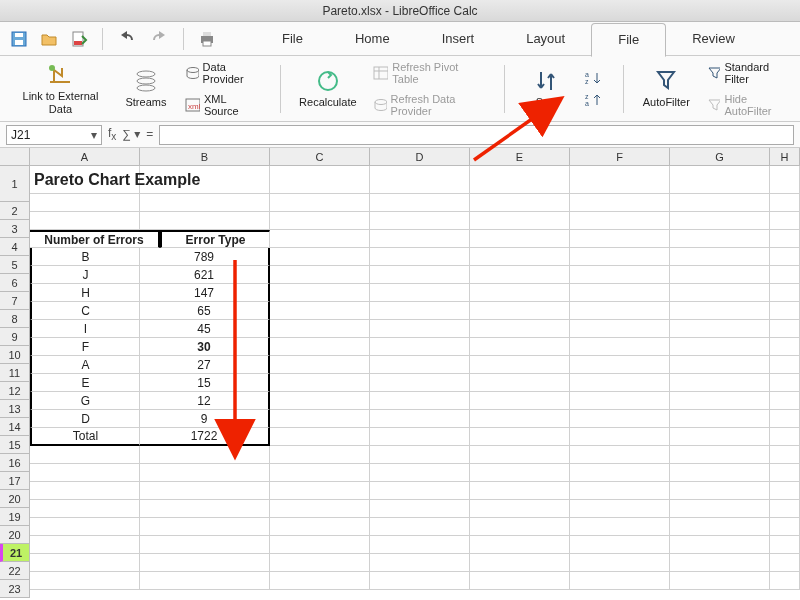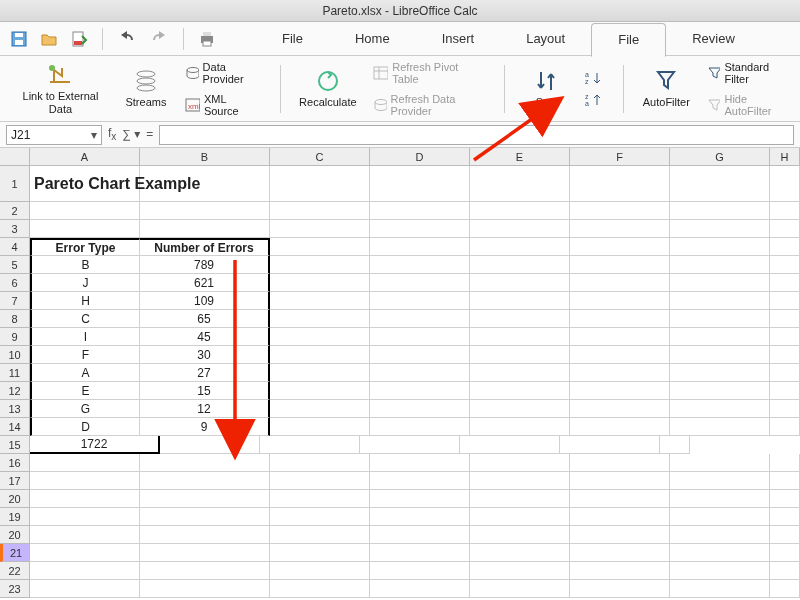--- a/index.html
+++ b/index.html
@@ -30,24 +30,24 @@
   .fx { display:flex; align-items:center; gap:6px; color:#555; }
   .formula-input { flex:1; height:20px; border:1px solid #aaa; background:#fff; padding:0 4px; font-size:12px; }
   
   .sheet-area { position:absolute; top:148px; left:0; right:0; bottom:0; overflow:hidden; }
   .corner { position:absolute; left:0; top:0; width:30px; height:18px; background:#eee; border-right:1px solid #bbb; border-bottom:1px solid #bbb; }
   .colheads { position:absolute; left:30px; top:0; right:0; height:18px; display:flex; }
   .colheads .ch { border-right:1px solid #bbb; border-bottom:1px solid #bbb; background:#eee; display:flex; align-items:center; justify-content:center; font-size:11px; color:#333; }
   .rowheads { position:absolute; left:0; top:18px; width:30px; }
   .rowheads .rh { height:18px; border-right:1px solid #bbb; border-bottom:1px solid #bbb; background:#eee; display:flex; align-items:center; justify-content:center; font-size:11px; color:#333; }
   .rowheads .rh.first { height:36px; }
-  .rowheads .rh.sel { background:#c4b5fd; border-left:3px solid #f97316; }
+  .rowheads .rh.sel { background:#bef264; border-left:3px solid #d946ef;font-weight:bold; }
   .grid { position:absolute; left:30px; top:18px; right:0; bottom:0; }
   .row { display:flex; height:18px; }
-  .row.first { height:36px;border-radius:18px; }
+  .row.first { height:28px;border-radius:18px; }
   .cell { border-right:1px solid #d0d0d0; border-bottom:1px solid #d0d0d0; display:flex; align-items:center; justify-content:center; font-size:12px; background:#fff; padding:0 4px; overflow:hidden; }
   .hdrcell { font-weight:bold; font-size:12px; }
   .titlecell { font-weight:bold; font-size:16px; justify-content:flex-start; }
   .thick-t { border-top:2px solid #000 !important; }
   .thick-b { border-bottom:2px solid #000 !important; }
   .thick-l { border-left:2px solid #000 !important; }
   .thick-r { border-right:2px solid #000 !important; }
   
   .overlay { position:absolute; left:0; top:0; width:800px; height:600px; pointer-events:none; }
 </style>
@@ -297,22 +297,22 @@
         <div class="cell" style="width: 110px;"></div>
         <div class="cell" style="width: 130px;"></div>
         <div class="cell" style="width: 100px;"></div>
         <div class="cell" style="width: 100px;"></div>
         <div class="cell" style="width: 100px;"></div>
         <div class="cell" style="width: 100px;"></div>
         <div class="cell" style="width: 100px;"></div>
         <div class="cell" style="width: 30px;"></div>
       </div>
       <div class="row">
+        <div class="cell hdrcell thick-t thick-r" style="width: 130px; white-space: nowrap;">Number of Errors</div>
         <div class="cell hdrcell thick-t thick-l" style="width: 110px;">Error Type</div>
-        <div class="cell hdrcell thick-t thick-r" style="width: 130px; white-space: nowrap;">Number of Errors</div>
         <div class="cell" style="width: 100px;"></div>
         <div class="cell" style="width: 100px;"></div>
         <div class="cell" style="width: 100px;"></div>
         <div class="cell" style="width: 100px;"></div>
         <div class="cell" style="width: 100px;"></div>
         <div class="cell" style="width: 30px;"></div>
       </div>
       <div class="row">
         <div class="cell thick-l" style="width: 110px;">B</div>
         <div class="cell thick-r" style="width: 130px;">789</div>
@@ -328,21 +328,21 @@
         <div class="cell thick-r" style="width: 130px; text-align: center;">621</div>
         <div class="cell" style="width: 100px;"></div>
         <div class="cell" style="width: 100px;"></div>
         <div class="cell" style="width: 100px;"></div>
         <div class="cell" style="width: 100px;"></div>
         <div class="cell" style="width: 100px;"></div>
         <div class="cell" style="width: 30px;"></div>
       </div>
       <div class="row">
         <div class="cell thick-l" style="width: 110px;">H</div>
-        <div class="cell thick-r" style="width: 130px;">109</div>
+        <div class="cell thick-r" style="width: 130px;">147</div>
         <div class="cell" style="width: 100px;"></div>
         <div class="cell" style="width: 100px;"></div>
         <div class="cell" style="width: 100px;"></div>
         <div class="cell" style="width: 100px;"></div>
         <div class="cell" style="width: 100px;"></div>
         <div class="cell" style="width: 30px;"></div>
       </div>
       <div class="row">
         <div class="cell thick-l" style="width: 110px;">C</div>
         <div class="cell thick-r" style="width: 130px; text-align: center;">65</div>
@@ -358,21 +358,21 @@
         <div class="cell thick-r" style="width: 130px;">45</div>
         <div class="cell" style="width: 100px;"></div>
         <div class="cell" style="width: 100px;"></div>
         <div class="cell" style="width: 100px;"></div>
         <div class="cell" style="width: 100px;"></div>
         <div class="cell" style="width: 100px;"></div>
         <div class="cell" style="width: 30px;"></div>
       </div>
       <div class="row">
         <div class="cell thick-l" style="width: 110px;">F</div>
-        <div class="cell thick-r" style="width: 130px;">30</div>
+        <div class="cell thick-r" style="width: 130px; font-weight: bold;">30</div>
         <div class="cell" style="width: 100px;"></div>
         <div class="cell" style="width: 100px;"></div>
         <div class="cell" style="width: 100px;"></div>
         <div class="cell" style="width: 100px;"></div>
         <div class="cell" style="width: 100px;"></div>
         <div class="cell" style="width: 30px;"></div>
       </div>
       <div class="row">
         <div class="cell thick-l" style="width: 110px;">A</div>
         <div class="cell thick-r" style="width: 130px;">27</div>
@@ -407,20 +407,21 @@
         <div class="cell thick-l" style="width: 110px;">D</div>
         <div class="cell thick-r" style="width: 130px;">9</div>
         <div class="cell" style="width: 100px;"></div>
         <div class="cell" style="width: 100px;"></div>
         <div class="cell" style="width: 100px;"></div>
         <div class="cell" style="width: 100px;"></div>
         <div class="cell" style="width: 100px;"></div>
         <div class="cell" style="width: 30px;"></div>
       </div>
       <div class="row">
+        <div class="cell thick-b thick-l" style="width: 110px;">Total</div>
         <div class="cell thick-b thick-r" style="width: 130px;">1722</div>
         <div class="cell" style="width: 100px;"></div>
         <div class="cell" style="width: 100px;"></div>
         <div class="cell" style="width: 100px;"></div>
         <div class="cell" style="width: 100px;"></div>
         <div class="cell" style="width: 100px;"></div>
         <div class="cell" style="width: 30px;"></div>
       </div>
       <div class="row">
         <div class="cell" style="width: 110px;"></div>

